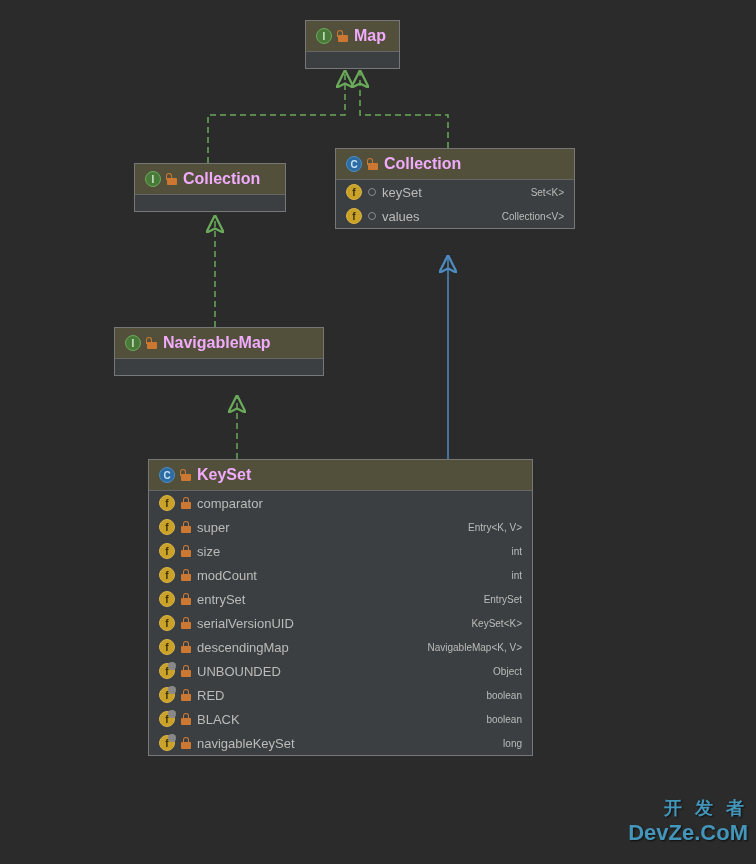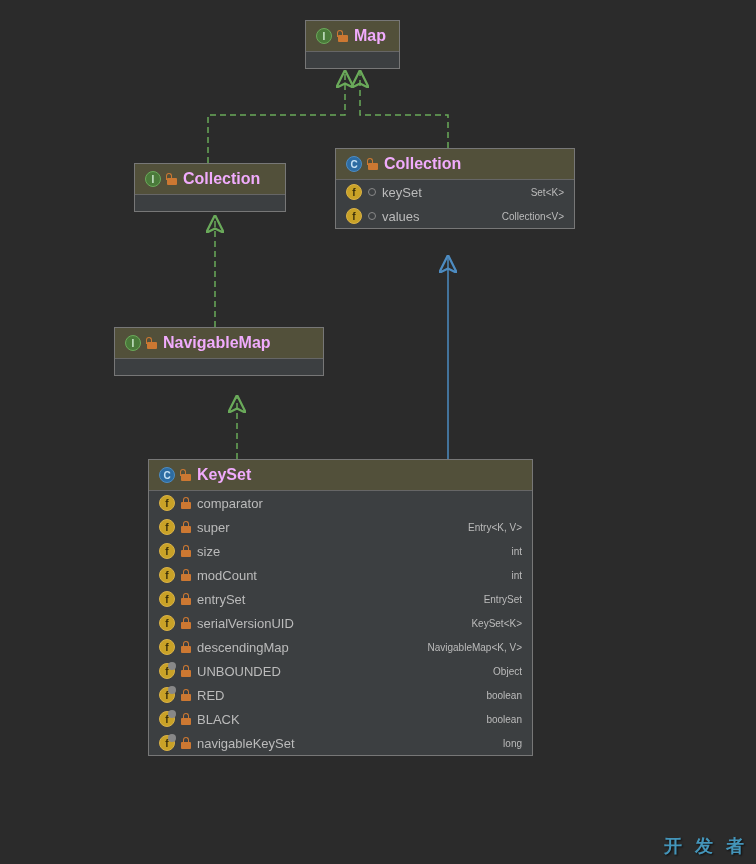--- a/index.html
+++ b/index.html
@@ -119,21 +119,21 @@
   svg.connectors {
     position: absolute;
     top: 0; left: 0;
     width: 756px;
     height: 864px;
     pointer-events: none;
   }
   .watermark {
     position: absolute;
     right: 8px;
-    bottom: 6px;
+    bottom: 18px;
     text-align: right;
     opacity: 0.7;
   }
   .watermark .line1 {
     color: #4fc3f7;
     font-size: 18px;
     font-weight: 700;
     letter-spacing: 4px;
     text-shadow: 1px 1px 2px #000;
   }
@@ -287,13 +287,14 @@
         <span class="icon-circle icon-field-static">f</span>
         <span class="lock-icon"></span>
         <span class="member-name">navigableKeySet</span>
         <span class="member-type">long</span>
       </div>
     </div>
 </div>
 
 <div class="watermark">
   <div class="line1">开 发 者</div>
+  <div class="line2">DevZe.CoM</div>
 </div>
 
 </body></html>

